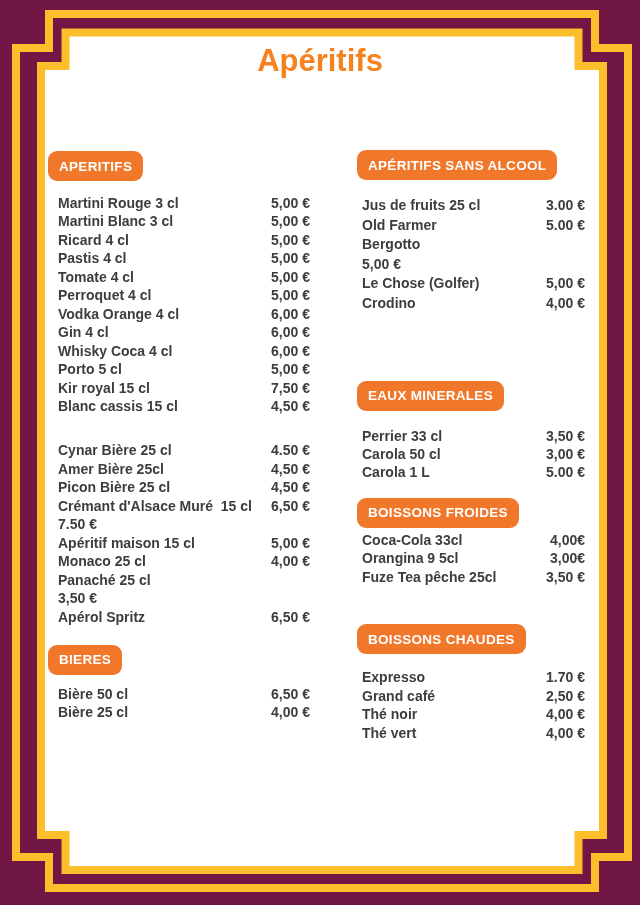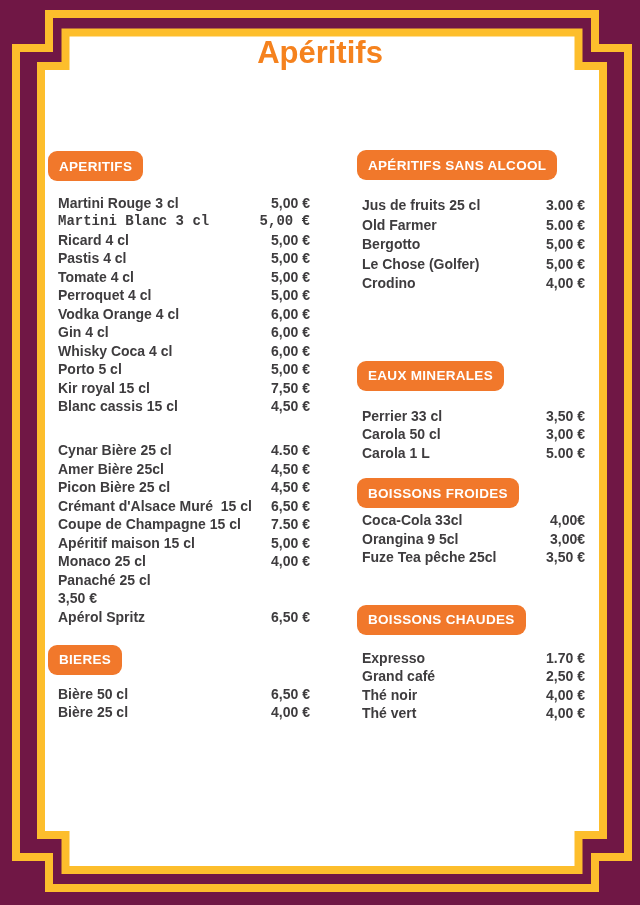--- a/index.html
+++ b/index.html
@@ -3,21 +3,21 @@
 <meta charset="utf-8">
 <style>
   html,body { margin:0; padding:0; }
   body { width:640px; height:905px; font-family:"Liberation Sans", sans-serif; }
   .canvas {
     position:relative; width:640px; height:905px; overflow:hidden;
     background:var(--maroon,#701745);
   }
   .frame-svg { position:absolute; left:0; top:0; width:640px; height:905px; display:block; }
   .page-title {
-    position:absolute; left:0; right:0; top:35px; margin:0;
+    position:absolute; left:0; right:0; top:43px; margin:0;
     text-align:center; font-size:31px; font-weight:700; letter-spacing:0;
     color:var(--title-orange,#F5821E);
   }
   .menu-col { position:absolute; }
   .col-left  { left:48px;  top:151px; width:262px; }
   .col-right { left:357px; top:150px; width:228px; }
   .badge {
     display:block; width:max-content;
     background:var(--orange,#F1782B); color:#fff;
     font-weight:700; font-size:13.5px; line-height:17px; letter-spacing:0.3px;
@@ -44,21 +44,21 @@
 
   <h1 class="page-title">Apéritifs</h1>
 
   <div class="menu-col col-left" id="col-left">
       <div class="badge" style="margin-top: 0px;">APERITIFS</div>
       <div class="rows" style="margin-top: 13px; text-align: center;">
         <div class="row" style="line-height: 18.45px;">
           <span>Martini Rouge 3 cl</span>
           <span>5,00 €</span>
         </div>
-        <div class="row" style="line-height: 18.45px; font-family: Liberation Mono, monospace;">
+        <div class="row" style="line-height: 18.45px;">
           <span>Martini Blanc 3 cl</span>
           <span>5,00 €</span>
         </div>
         <div class="row" style="line-height: 18.45px;">
           <span>Ricard 4 cl</span>
           <span>5,00 €</span>
         </div>
         <div class="row" style="line-height: 18.45px;">
           <span>Pastis 4 cl</span>
           <span>5,00 €</span>
@@ -105,21 +105,20 @@
         </div>
         <div class="row" style="line-height: 18.45px;">
           <span>Picon Bière 25 cl</span>
           <span>4,50 €</span>
         </div>
         <div class="row" style="line-height: 18.45px;">
           <span>Crémant d'Alsace Muré  15 cl</span>
           <span>6,50 €</span>
         </div>
         <div class="row" style="line-height: 18.45px;">
-          <span>Coupe de Champagne 15 cl</span>
           <span>7.50 €</span>
         </div>
         <div class="row" style="line-height: 18.45px;">
           <span>Apéritif maison 15 cl</span>
           <span>5,00 €</span>
         </div>
         <div class="row" style="line-height: 18.45px;">
           <span>Monaco 25 cl</span>
           <span>4,00 €</span>
         </div>
@@ -148,21 +147,21 @@
       <div class="badge" style="margin-top: 0px;">APÉRITIFS SANS ALCOOL</div>
       <div class="rows" style="margin-top: 16px;">
         <div class="row" style="line-height: 19.6px;">
           <span>Jus de fruits 25 cl</span>
           <span>3.00 €</span>
         </div>
         <div class="row" style="line-height: 19.6px;">
           <span>Old Farmer</span>
           <span>5.00 €</span>
         </div>
-        <div class="row" style="line-height: 19.6px;">
+        <div class="row" style="line-height: 19.6px; flex-direction: column;">
           <span>Bergotto</span>
           <span>5,00 €</span>
         </div>
         <div class="row" style="line-height: 19.6px;">
           <span>Le Chose (Golfer)</span>
           <span>5,00 €</span>
         </div>
         <div class="row" style="line-height: 19.6px;">
           <span>Crodino</span>
           <span>4,00 €</span>

